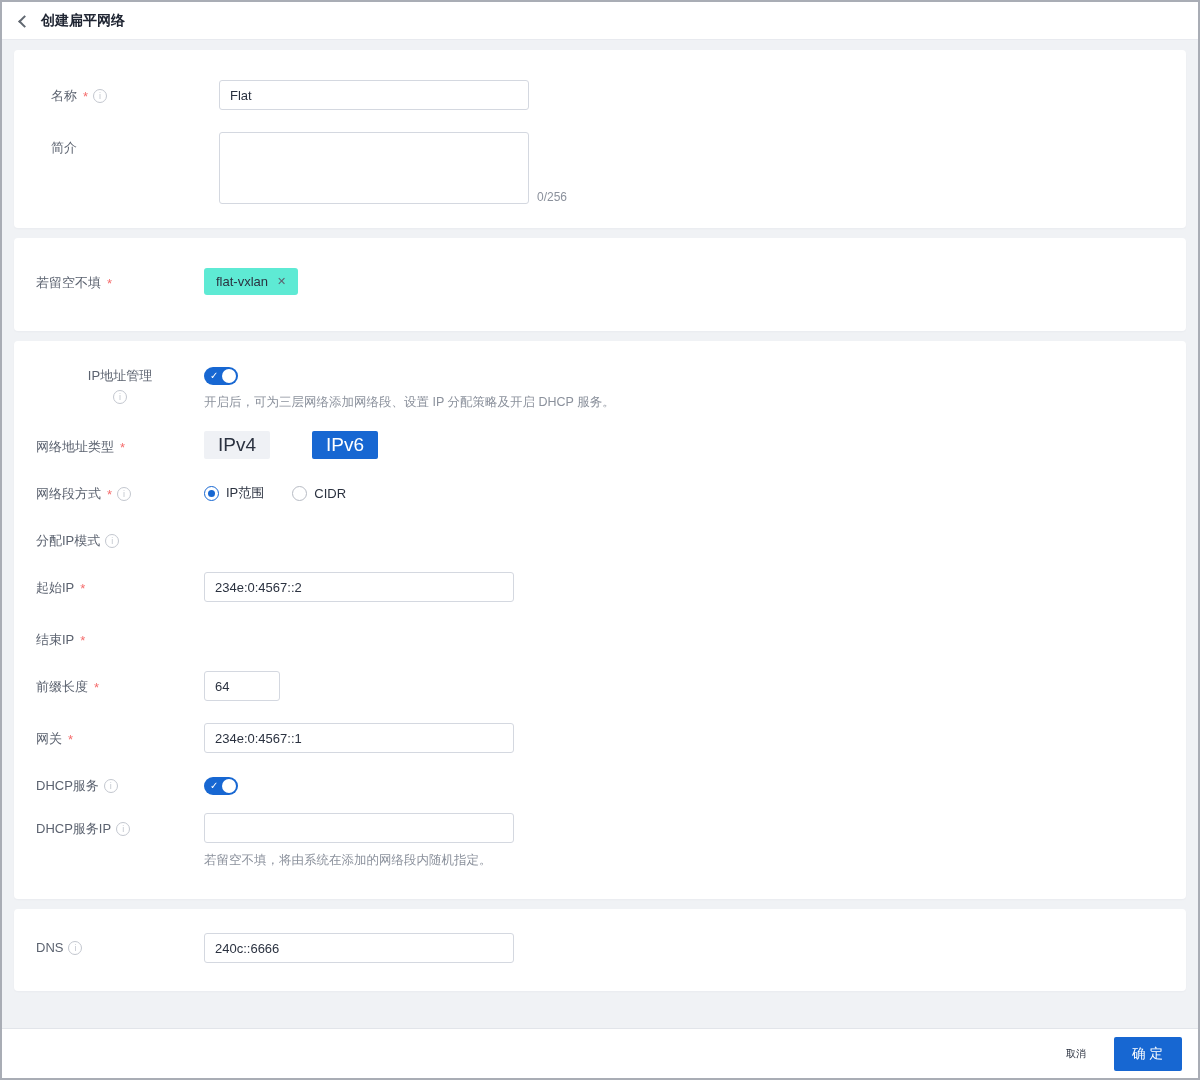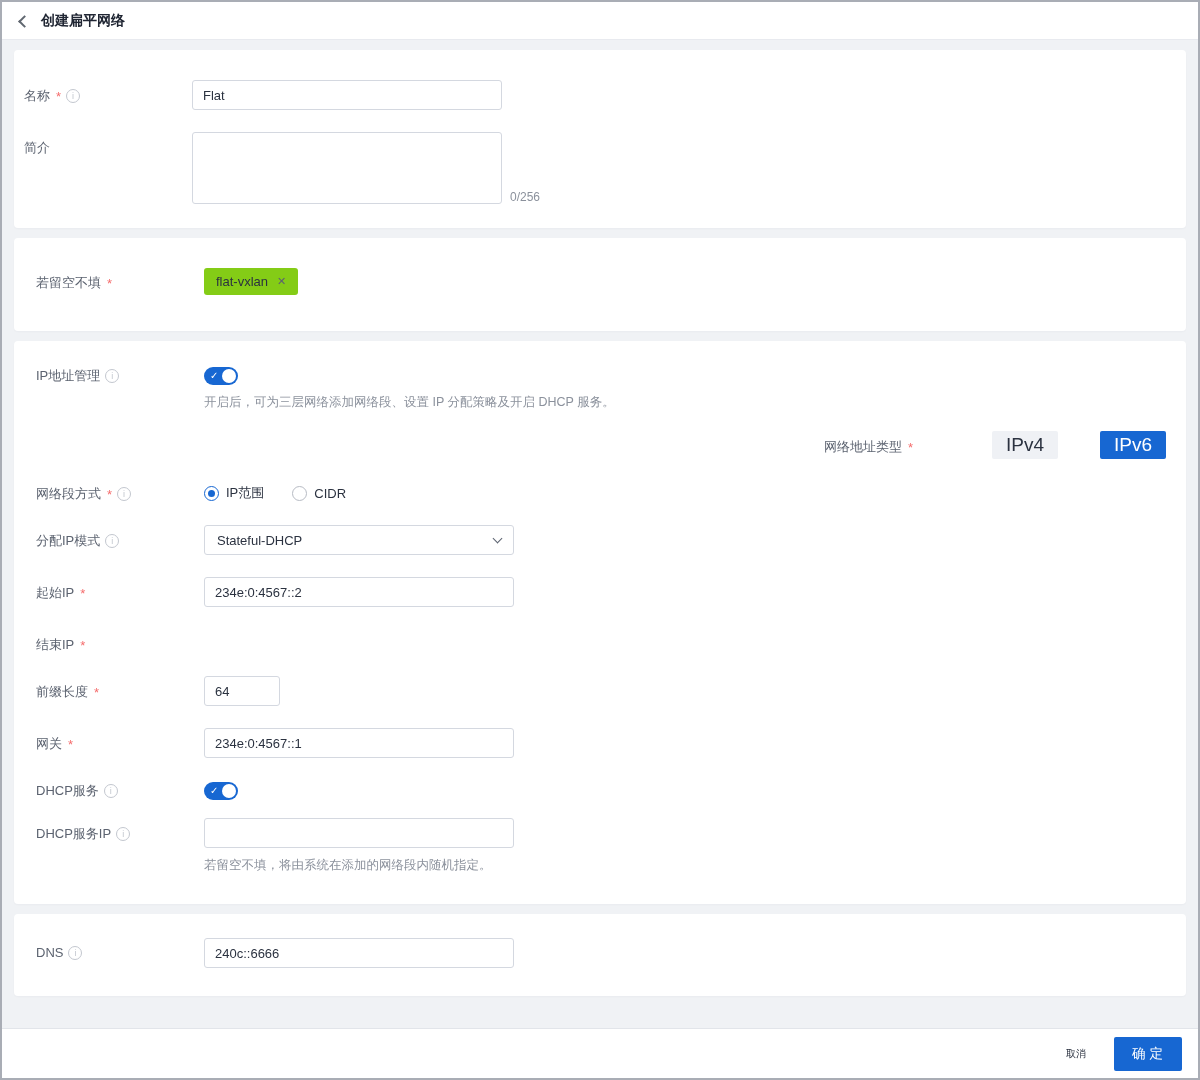--- a/index.html
+++ b/index.html
@@ -27,21 +27,21 @@
   .back-chevron {
     width: 9px; height: 9px;
     border-left: 2px solid #606770; border-bottom: 2px solid #606770;
     transform: rotate(45deg); margin-top: 1px;
     cursor: pointer;
   }
   .page-title { font-size: 14px; font-weight: 700; color: #202633; }
   
   .content { flex: 1; padding: 10px 12px 0 12px; display: flex; flex-direction: column; gap: 10px; overflow: hidden; }
   .card { background: #ffffff; border-radius: 4px; box-shadow: 0 1px 2px rgba(31,38,51,0.03); }
-  .card.c1 { padding: 30px 20px 24px 10px; }
+  .card.c1 { padding: 30px 20px 24px 37px; }
   .card.c2 { padding: 30px 20px 36px 22px; }
   .card.c3 { padding: 24px 20px 14px 22px; }
   .card.c4 { padding: 24px 20px 28px 22px; }
   .row { display: flex; align-items: flex-start; margin-bottom: 22px; }
   .row:last-child { margin-bottom: 0; }
   .lbl {
     width: 168px; flex-shrink: 0; padding-top: 7px;
     font-size: 13px; color: #5c6370;
     display: flex; align-items: center; gap: 5px;
   }
@@ -65,21 +65,21 @@
     width: 310px; height: 72px; resize: none;
     border: 1px solid #d4d8e0; border-radius: 3px;
     padding: 6px 10px; font-size: 13px; color: #2b3240; outline: none;
     font-family: "Liberation Sans", "DejaVu Sans", sans-serif;
   }
   .counter { font-size: 12px; color: #8b919c; margin-left: 8px; }
   .hint { margin-top: 9px; font-size: 12.5px; color: #8b919c; }
   
   .tag {
     display: inline-flex; align-items: center; gap: 9px;
-    background: #84cc16; border-radius: 3px;
+    background: #5eead4; border-radius: 3px;
     padding: 6px 12px; font-size: 13px; color: #2b3240;
   }
   .tag .x { color: #5c6370; font-size: 11px; cursor: pointer; }
   
   .toggle {
     width: 34px; height: 18px; border-radius: 9px;
     position: relative; cursor: pointer; margin-top: 2px;
     display: inline-block;
   }
   .toggle .check {
@@ -183,34 +183,34 @@
         <span class="tag">
           <span>flat-vxlan</span>
           <span class="x">✕</span>
         </span>
       </div>
     </div>
 
     <div class="card c3">
 
       <div class="row" style="margin-bottom:20px;">
-        <div class="lbl" style="padding-top:2px;">
+        <div class="lbl" style="padding-top:2px;flex-direction:column;">
           <span>IP地址管理</span>
           <i class="info-i">i</i>
         </div>
         <div class="field">
           <span class="toggle" style="background: rgb(23, 103, 210);">
             <span class="check">✓</span>
             <span class="knob"></span>
           </span>
           <div class="hint">开启后，可为三层网络添加网络段、设置 IP 分配策略及开启 DHCP 服务。</div>
         </div>
       </div>
 
-      <div class="row" style="margin-bottom:21px;justify-content:flex-end;">
+      <div class="row" style="margin-bottom:21px;">
         <div class="lbl">
           <span>网络地址类型</span>
             <span class="req">*</span>
         </div>
         <div class="seg">
           <button class="seg-btn">IPv4</button>
           <button class="seg-btn active" style="background: rgb(23, 103, 210); margin-left: 40px;">IPv6</button>
         </div>
       </div>
 
@@ -232,24 +232,20 @@
             <span class="radio-label">CIDR</span>
           </span>
         </div>
       </div>
 
       <div class="row">
         <div class="lbl">
           <span>分配IP模式</span>
           <i class="info-i">i</i>
         </div>
-        <div class="select">
-          <span>Stateful-DHCP</span>
-          <span class="chev-down"></span>
-        </div>
       </div>
 
       <div class="row">
         <div class="lbl">
           <span>起始IP</span>
             <span class="req">*</span>
         </div>
         <input class="txt-input" type="text" value="234e:0:4567::2" style="">
       </div>
 

